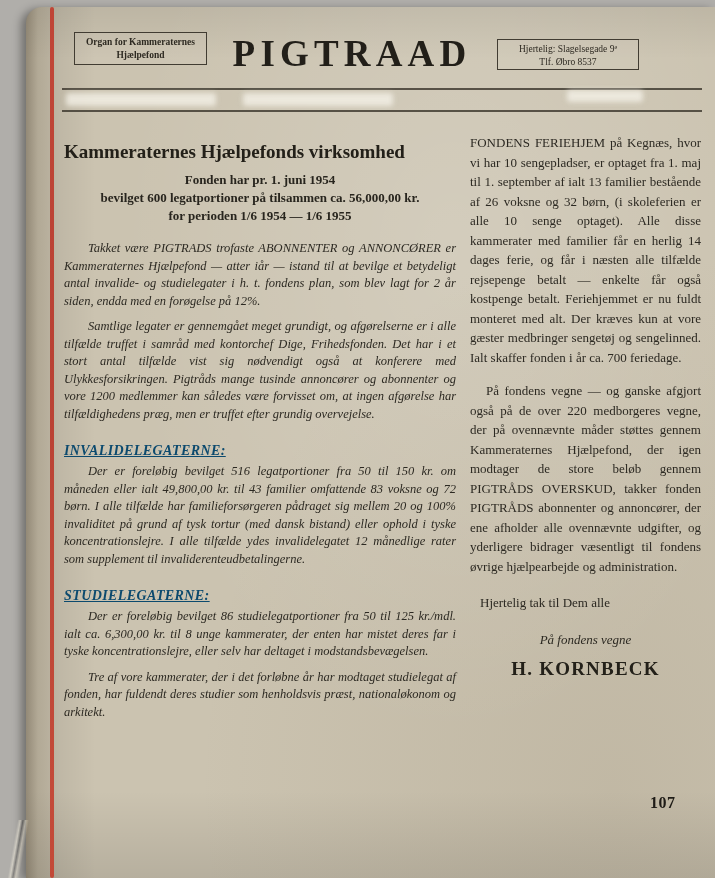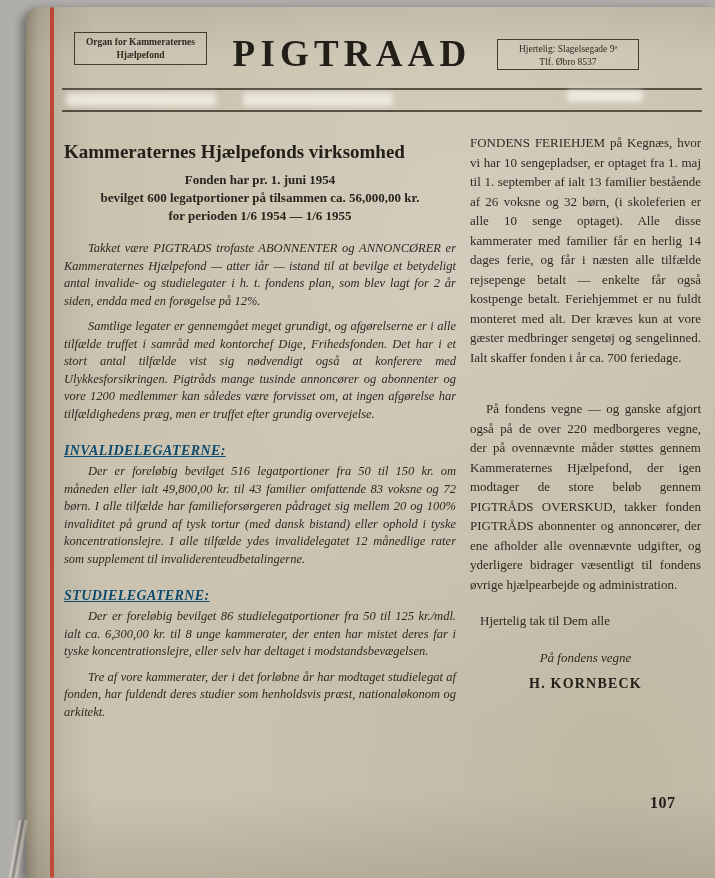--- a/index.html
+++ b/index.html
@@ -70,24 +70,24 @@
   }
   .body-para.first{margin-top:0;}
   .sec-head{
     font-style:italic;font-weight:700;font-size:14px;
     letter-spacing:0.4px;text-decoration:underline;
     margin:20px 0 4px 0;color:#0c4a6e;
   }
   .roman-para{
     font-size:13px;line-height:19.5px;text-align:justify;margin:0;
   }
-  .roman-para.indent{text-indent:16px;margin-top:32px;}
+  .roman-para.indent{text-indent:16px;margin-top:14px;}
   .thanks{font-size:13px;margin:19px 0 0 0;padding-left:10px;}
   .signoff{font-style:italic;font-size:13px;text-align:center;margin:21px 0 0 0;}
-  .signature{font-size:14px;font-weight:700;letter-spacing:1.2px;text-align:center;margin:10px 0 0 0;color:#232019;}
+  .signature{font-size:19px;font-weight:700;letter-spacing:1.2px;text-align:center;margin:10px 0 0 0;color:#232019;}
 
   .page-number{
     position:absolute;left:650px;top:794px;width:50px;
     font-size:16px;font-weight:700;color:#1f1c17;letter-spacing:0.5px;
   }
 </style>
 </head>
 <body>
 
 <div class="scan">

